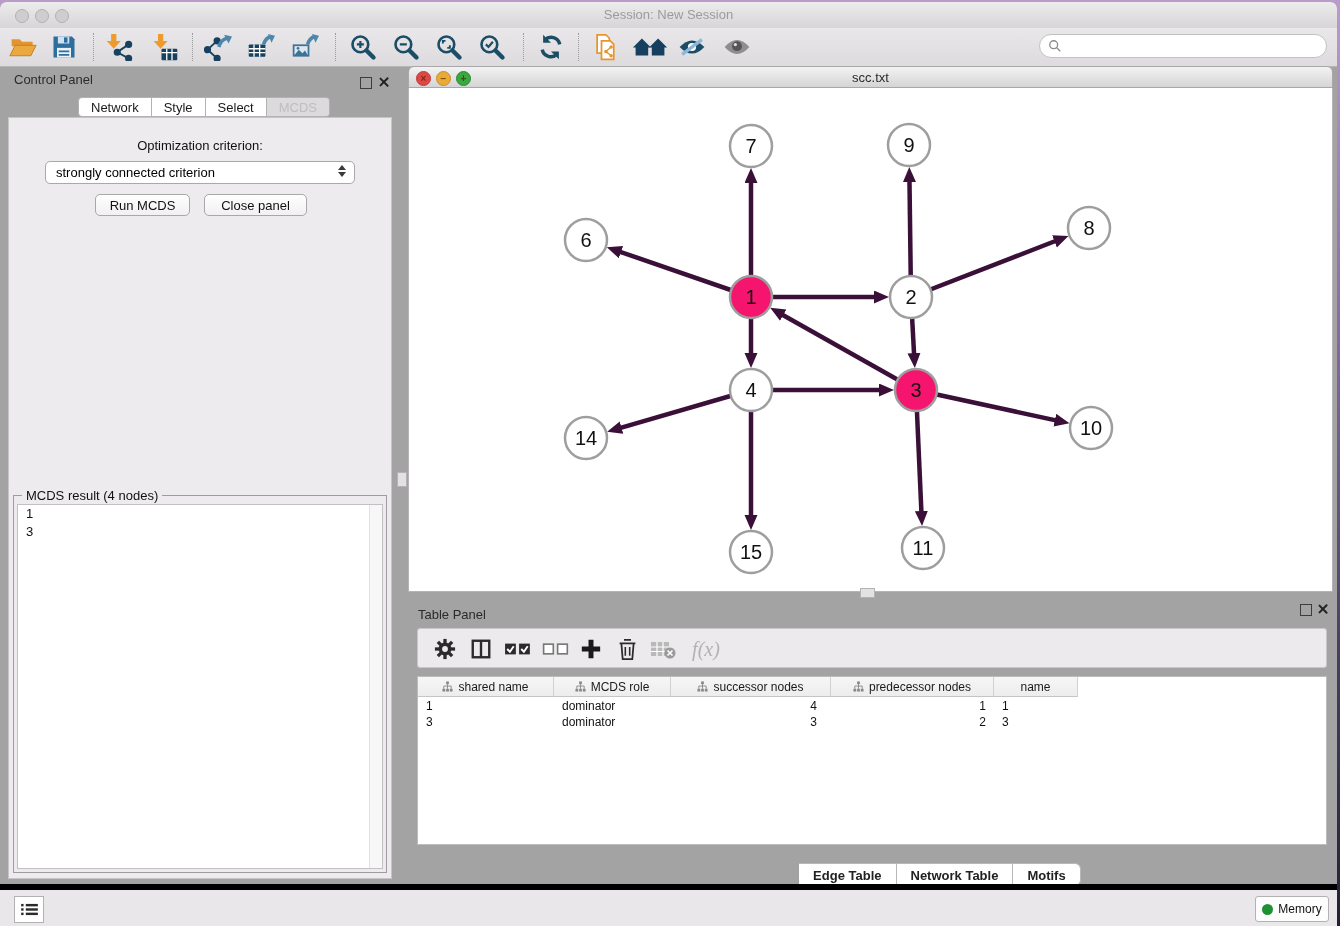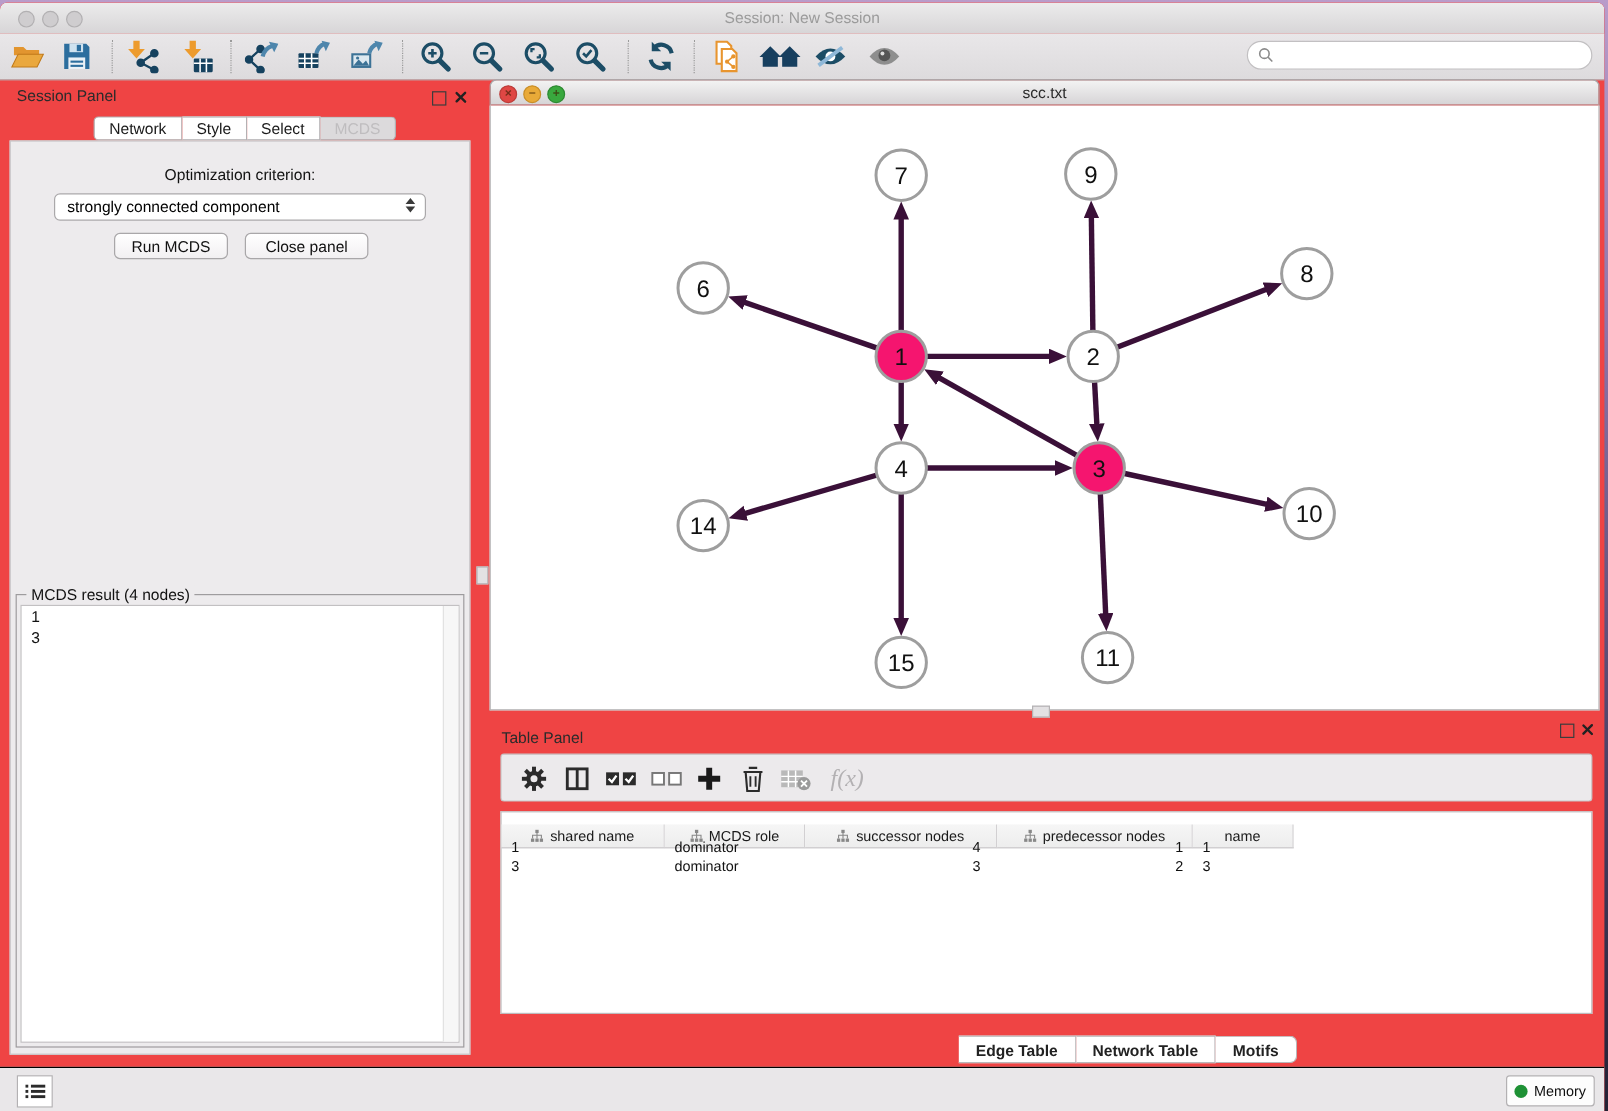--- a/index.html
+++ b/index.html
@@ -3,21 +3,21 @@
 <meta charset="utf-8">
 <style>
   html,body{margin:0;padding:0;}
   body{
     width:1340px;height:926px;position:relative;overflow:hidden;
     font-family:"Liberation Sans","DejaVu Sans",sans-serif;
     background:linear-gradient(180deg,#b99cca 0%,#8f74a8 30%,#4a3f63 70%,#232033 100%);
   }
   #app{
     position:absolute;left:0;top:2px;right:3px;bottom:0;
-    background:#ef4444;border-radius:6px 6px 0 0;overflow:hidden;
+    background:#a3a3a3;border-radius:6px 6px 0 0;overflow:hidden;
   }
   
   .titlebar{position:absolute;left:0;top:0;right:0;height:26px;
     background:linear-gradient(180deg,#ececec,#d7d5d7);
     border-bottom:1px solid #bdbbbd;border-radius:6px 6px 0 0;}
   .titlebar .tl{position:absolute;top:7px;width:12px;height:12px;border-radius:50%;
     background:#cfcdcf;border:1px solid #b2b0b2;}
   .title-text{position:absolute;left:0;right:0;top:5px;text-align:center;
     font-size:13px;color:#9b9b9b;}
   
@@ -77,33 +77,33 @@
   .tp-float{position:absolute;left:1300px;top:600px;}
   .tp-close{position:absolute;left:1317px;top:599px;}
   .tp-toolbar{position:absolute;left:417px;top:626px;width:910px;height:40px;background:#eceaec;
     border:1px solid #c8c6c8;border-radius:3px;box-sizing:border-box;}
   .tp-ic{position:absolute;top:7px;width:26px;height:26px;display:flex;align-items:center;justify-content:center;cursor:pointer;}
   .fx-label{font-family:"Liberation Serif","DejaVu Serif",serif;font-style:italic;font-size:20px;color:#b3b1b3;}
   .table-wrap{position:absolute;left:417px;top:674px;width:910px;height:169px;background:#fff;border:1px solid #bdbbbd;box-sizing:border-box;}
   .thead{position:absolute;left:0;top:0;height:20px;display:flex;}
   .th{height:20px;background:linear-gradient(180deg,#f6f6f6,#ededed);border-right:1px solid #d2d0d2;
     border-bottom:1px solid #c6c4c6;display:flex;align-items:center;justify-content:center;gap:5px;
-    font-size:12px;color:#1a1a1a;box-sizing:border-box;cursor:pointer;margin-top:10px;}
+    font-size:12px;color:#1a1a1a;box-sizing:border-box;cursor:pointer;}
   .trow{position:absolute;left:0;height:16px;display:flex;cursor:default;}
   .tc{height:16px;line-height:16px;font-size:12px;color:#111;box-sizing:border-box;}
   .al{text-align:left;padding-left:8px;} .ar{text-align:right;padding-right:14px;}
   
   .bottom-tabs{position:absolute;left:694px;top:861px;height:23px;display:flex;}
   .btab{height:23px;line-height:23px;font-size:13px;font-weight:600;padding:0 14px;background:#fff;
     border:1px solid #b9b7b9;border-left:none;color:#222;cursor:pointer;box-sizing:border-box;}
   .btab:first-child{border-left:7px solid #4c1d95;border-radius:6px 0 0 6px;margin-top:48px;}
   .btab:last-child{border-radius:0 6px 6px 0;}
   .btab.active{background:#dbd9db;color:#b9b7b9;}
   
-  .statusbar{position:absolute;left:0;right:0;bottom:0;height:36px;background:#e9e7e9;border-top:1px solid #000000;}
+  .statusbar{position:absolute;left:0;right:0;bottom:0;height:36px;background:#e9e7e9;border-top:6px solid #000000;}
   .list-btn{position:absolute;left:14px;top:6px;width:28px;height:25px;background:#fff;border:1px solid #b3b1b3;
     display:flex;align-items:center;justify-content:center;cursor:pointer;}
   .mem-btn{position:absolute;right:8px;top:6px;width:72px;height:24px;background:#fdfdfd;border:1px solid #b3b1b3;
     border-radius:3px;display:flex;align-items:center;justify-content:center;gap:5px;font-size:12px;color:#111;cursor:pointer;}
   .mem-dot{width:11px;height:11px;border-radius:50%;background:#1e9135;}
 </style>
 </head>
 <body>
 
 <div id="app">
@@ -265,35 +265,35 @@
     </div>
     <div class="searchbox">
       <svg viewBox="0 0 16 16" style="width:14px;height:14px">
           <circle cx="6.5" cy="6.5" r="4.5" fill="none" stroke="#8a8a8a" stroke-width="1.5"></circle>
           <path d="M10 10l4 4" stroke="#8a8a8a" stroke-width="1.5"></path>
         </svg>
       <input placeholder="" style="">
     </div>
   </div>
 
-  <div class="cp-header-text">Session Panel</div>
+  <div class="cp-header-text">Control Panel</div>
   <span class="cp-float"><span class="float-ic"></span></span>
   <span class="cp-close"><span class="close-ic"></span></span>
 
   <div class="tabs">
     <div class="tab">Network</div>
     <div class="tab">Style</div>
     <div class="tab">Select</div>
     <div class="tab active">MCDS</div>
   </div>
 
   <div class="cp-box">
     <div class="opt-label">Optimization criterion:</div>
     <div class="dropdown">
-      <span>strongly connected component</span>
+      <span>strongly connected criterion</span>
       <span class="stepper">
           <span class="up"></span>
           <span class="down"></span>
         </span>
     </div>
     <div class="cp-btn" style="left:86px;width:95px">Run MCDS</div>
     <div class="cp-btn" style="left:195px;width:103px">Close panel</div>
 
     <div class="groupbox">
       <span class="legend">MCDS result (4 nodes)</span>

